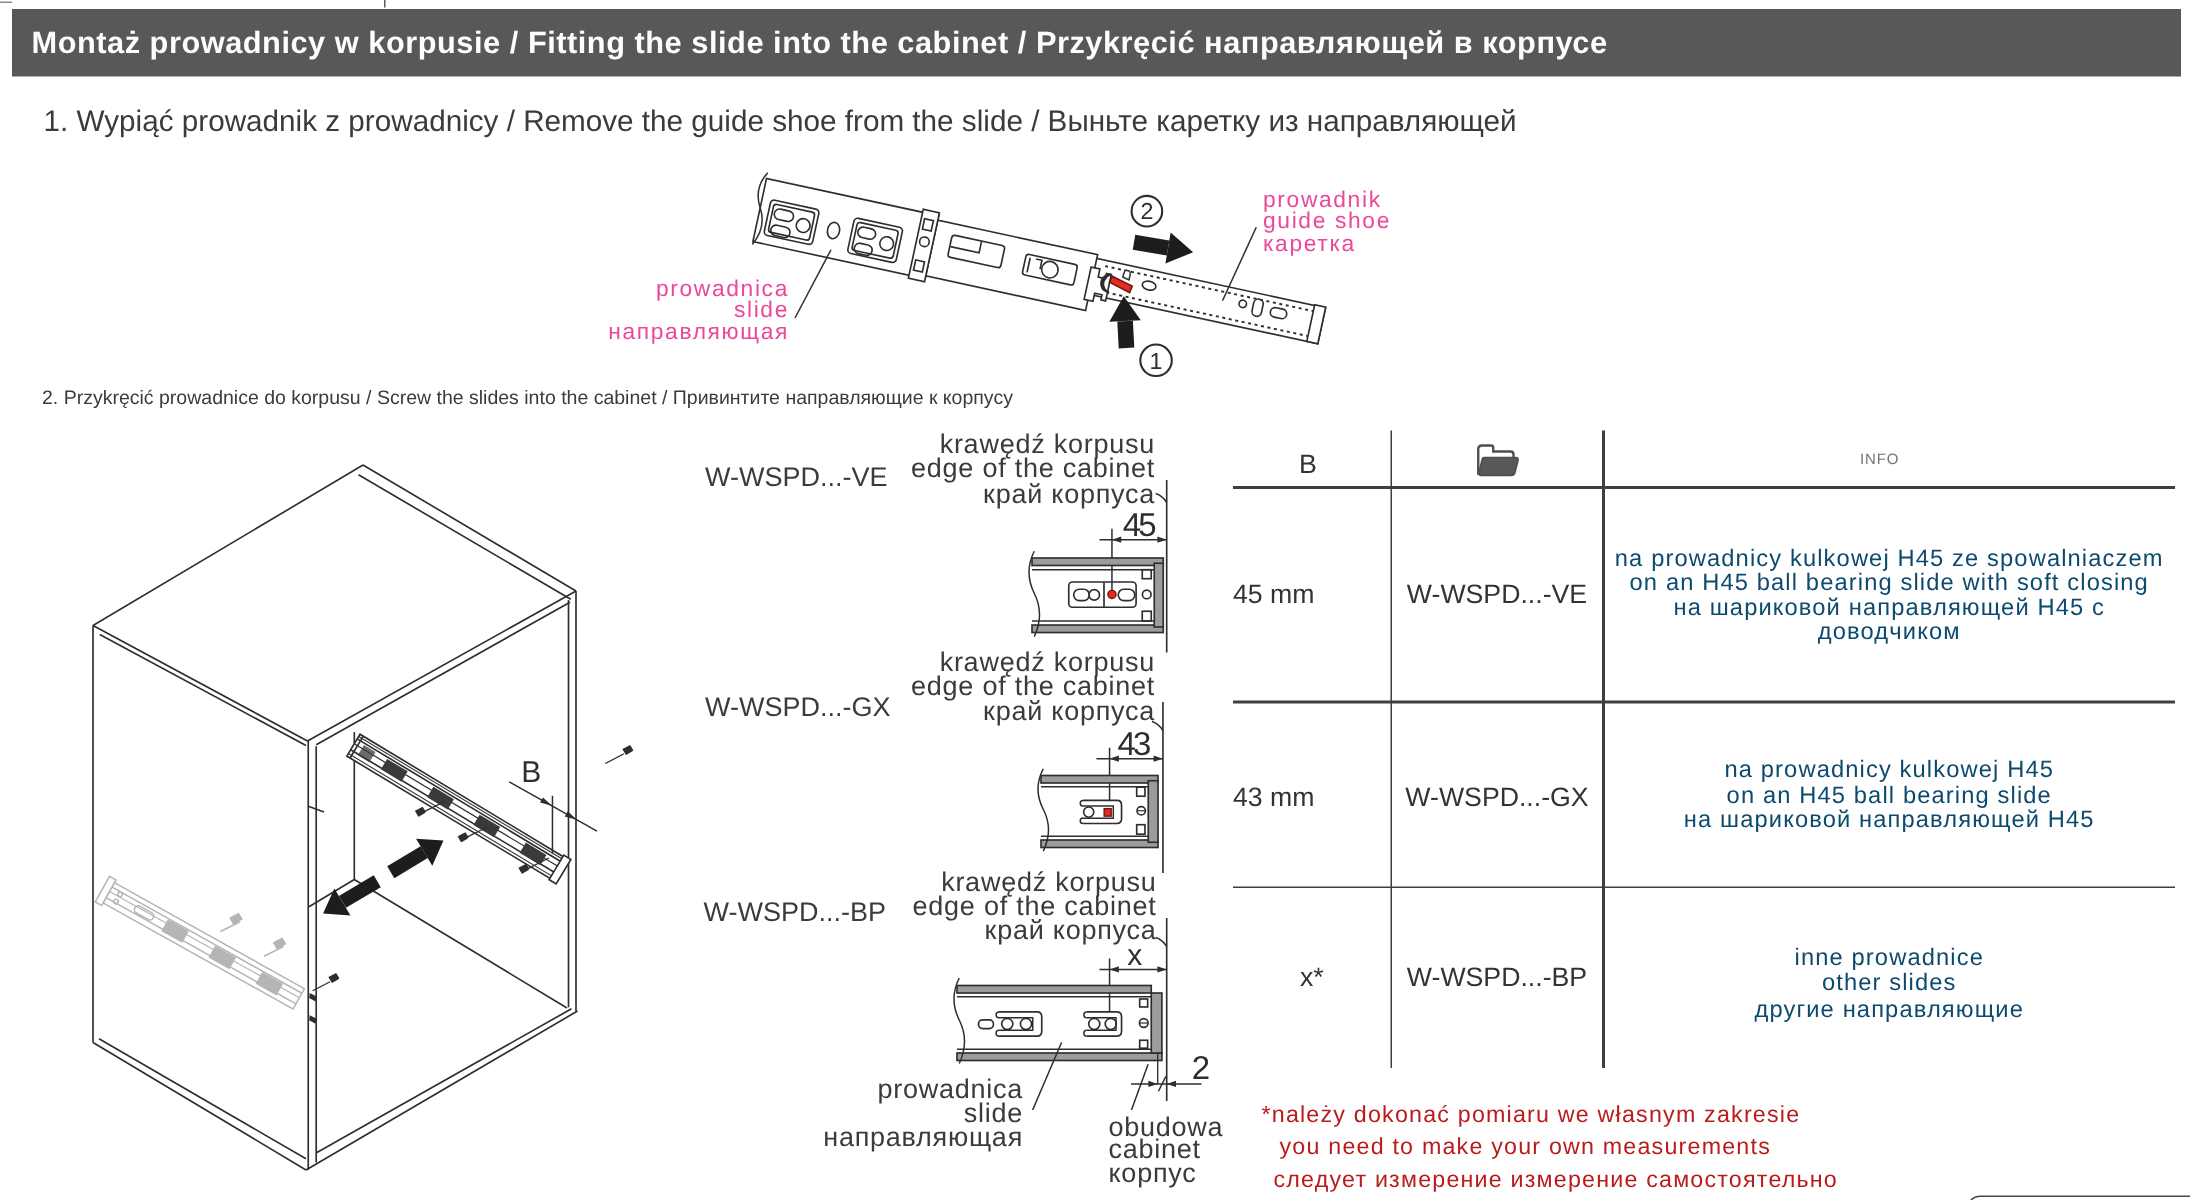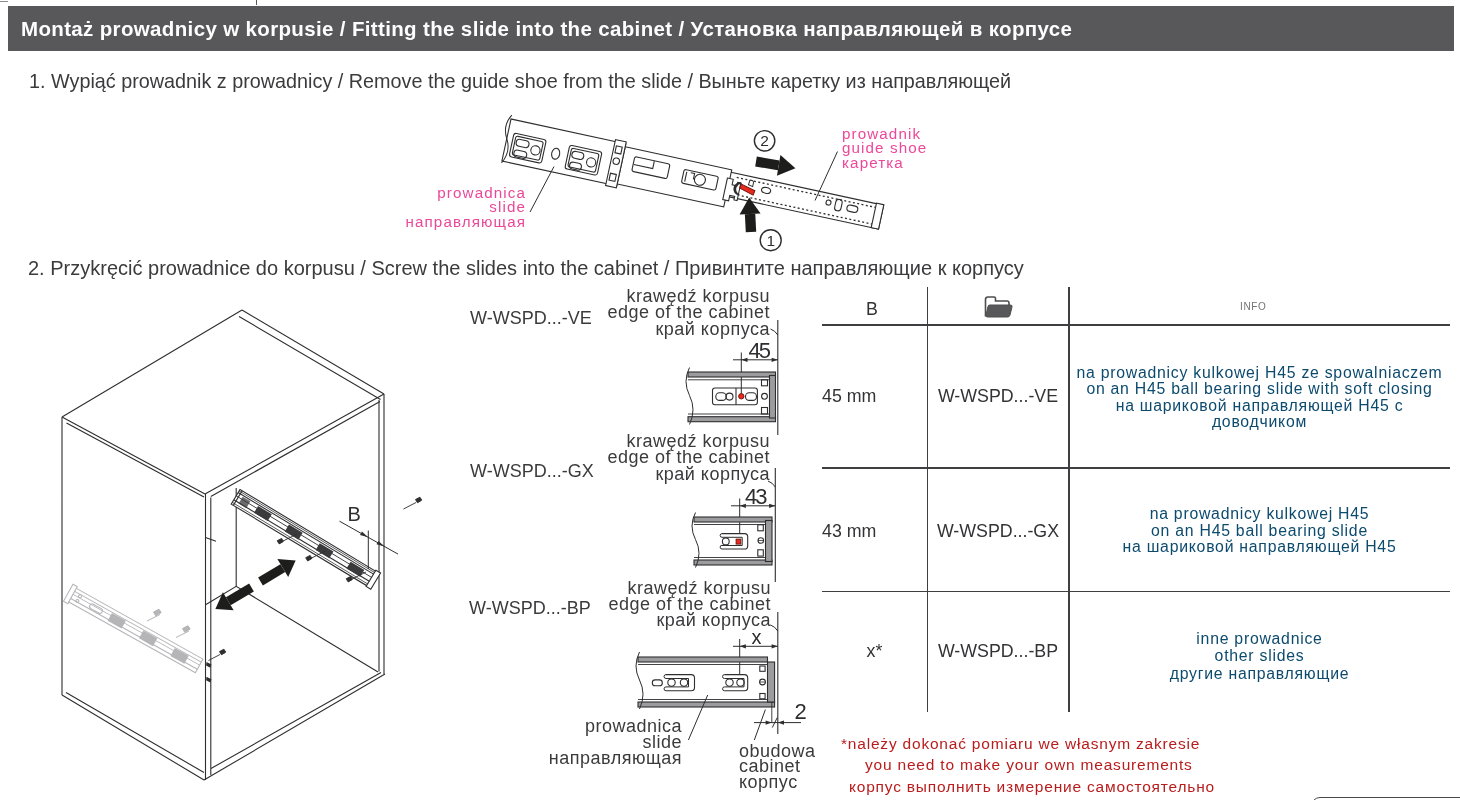--- a/index.html
+++ b/index.html
@@ -1,35 +1,35 @@
 <!DOCTYPE html>
 <html><head>
 <meta charset="utf-8">
 <style>
 html,body{margin:0;padding:0;}
 body{width:1460px;height:800px;background:#fff;font-family:"Liberation Sans",sans-serif;color:#3b3b3d;position:relative;overflow:hidden;}
 .abs{position:absolute;white-space:nowrap;}
 .bar{left:8px;top:6px;width:1446px;height:45px;background:#58585a;}
 .bartxt{left:21px;top:6px;height:45px;line-height:45px;font-size:20.5px;font-weight:bold;color:#fdfdfd;letter-spacing:.35px;}
 .h1a{left:29px;top:70px;font-size:19.8px;}
-.h2a{left:28px;top:257px;font-size:20px;}
+.h2a{left:28px;top:257px;font-size:13px;}
 .lbl{font-size:15.2px;line-height:14.8px;letter-spacing:1.1px;color:#ec4899;}
 .lbl2{font-size:18px;line-height:16.3px;letter-spacing:.5px;color:#3b3b3d;}
 .wl{font-size:18px;color:#3b3b3d;}
 .tcell{font-size:17.8px;color:#333336;}
 .tinfo{font-size:15.8px;line-height:16.5px;letter-spacing:.75px;color:#0c4a6e;text-align:center;}
 .tl{position:absolute;background:#3f3f42;}
 .fn{font-size:15.5px;line-height:21.4px;letter-spacing:.8px;color:#b91c1c;}
 </style>
 </head>
 <body>
 <div class="abs" style="left:255.5px;top:0;width:1.3px;height:5px;background:#5a5a5c;"></div>
 <div class="abs" style="left:0;top:1px;width:8px;height:1.2px;background:#8a8a8c;"></div>
 <div class="abs bar"></div>
-<div class="abs bartxt">Montaż prowadnicy w korpusie / Fitting the slide into the cabinet / Установка направляющей в корпусе</div>
+<div class="abs bartxt">Montaż prowadnicy w korpusie / Fitting the slide into the cabinet / Przykręcić направляющей в корпусе</div>
 <div class="abs h1a">1. Wypiąć prowadnik z prowadnicy / Remove the guide shoe from the slide / Выньте каретку из направляющей</div>
 <div class="abs h2a">2. Przykręcić prowadnice do korpusu / Screw the slides into the cabinet / Привинтите направляющие к корпусу</div>
 
 <div class="abs lbl" style="left:346px;top:185.5px;width:180px;text-align:right;">prowadnica<br>slide<br>направляющая</div>
 <div class="abs lbl" style="left:842px;top:126.5px;">prowadnik<br>guide shoe<br>каретка</div>
 
 <div class="abs wl" style="left:470px;top:308px;">W-WSPD...-VE</div>
 <div class="abs wl" style="left:470px;top:461px;">W-WSPD...-GX</div>
 <div class="abs wl" style="left:469px;top:598px;">W-WSPD...-BP</div>
 
@@ -56,21 +56,21 @@
 <div class="abs tcell" style="left:822px;top:386px;width:105px;text-align:left;">45 mm</div>
 <div class="abs tcell" style="left:927px;top:386px;width:142px;text-align:center;">W-WSPD...-VE</div>
 <div class="abs tinfo" style="left:1069px;top:364.5px;width:381px;">na prowadnicy kulkowej H45 ze spowalniaczem<br>on an H45 ball bearing slide with soft closing<br>на шариковой направляющей H45 с<br>доводчиком</div>
 <div class="abs tcell" style="left:822px;top:521px;width:105px;text-align:left;">43 mm</div>
 <div class="abs tcell" style="left:927px;top:521px;width:142px;text-align:center;">W-WSPD...-GX</div>
 <div class="abs tinfo" style="left:1069px;top:506px;width:381px;">na prowadnicy kulkowej H45<br>on an H45 ball bearing slide<br>на шариковой направляющей H45</div>
 <div class="abs tcell" style="left:822px;top:641px;width:105px;text-align:center;">x*</div>
 <div class="abs tcell" style="left:927px;top:641px;width:142px;text-align:center;">W-WSPD...-BP</div>
 <div class="abs tinfo" style="left:1069px;top:629.5px;width:381px;line-height:17.6px;">inne prowadnice<br>other slides<br>другие направляющие</div>
 
-<div class="abs fn" style="left:841px;top:733px;">*należy dokonać pomiaru we własnym zakresie<br><span style="margin-left:24px;">you need to make your own measurements</span><br><span style="margin-left:8px;">корпус выполнить измерение самостоятельно</span></div>
+<div class="abs fn" style="left:841px;top:733px;">*należy dokonać pomiaru we własnym zakresie<br><span style="margin-left:12px;">you need to make your own measurements</span><br><span style="margin-left:8px;">следует измерение измерение самостоятельно</span></div>
 
 <div class="abs" style="left:1311px;top:796.5px;width:200px;height:40px;border:1.4px solid #4a4a4c;border-radius:9px;"></div>
 
 <svg class="abs" style="left:420px;top:95px;" width="545" height="165" viewBox="420 95 545 165" fill="none" stroke="#2e2e30" stroke-width="1.1">
 <g transform="rotate(12.2 511 119)">
 
   <rect x="733" y="124.5" width="160.5" height="24.5" fill="#fff"></rect>
   <line x1="744" y1="128.4" x2="891" y2="128.4" stroke-dasharray="2,2.4" stroke-width="1.3"></line>
   <line x1="744" y1="145.4" x2="891" y2="145.4" stroke-dasharray="2,2.4" stroke-width="1.3"></line>
   <circle cx="839" cy="133.6" r="2.5"></circle>

